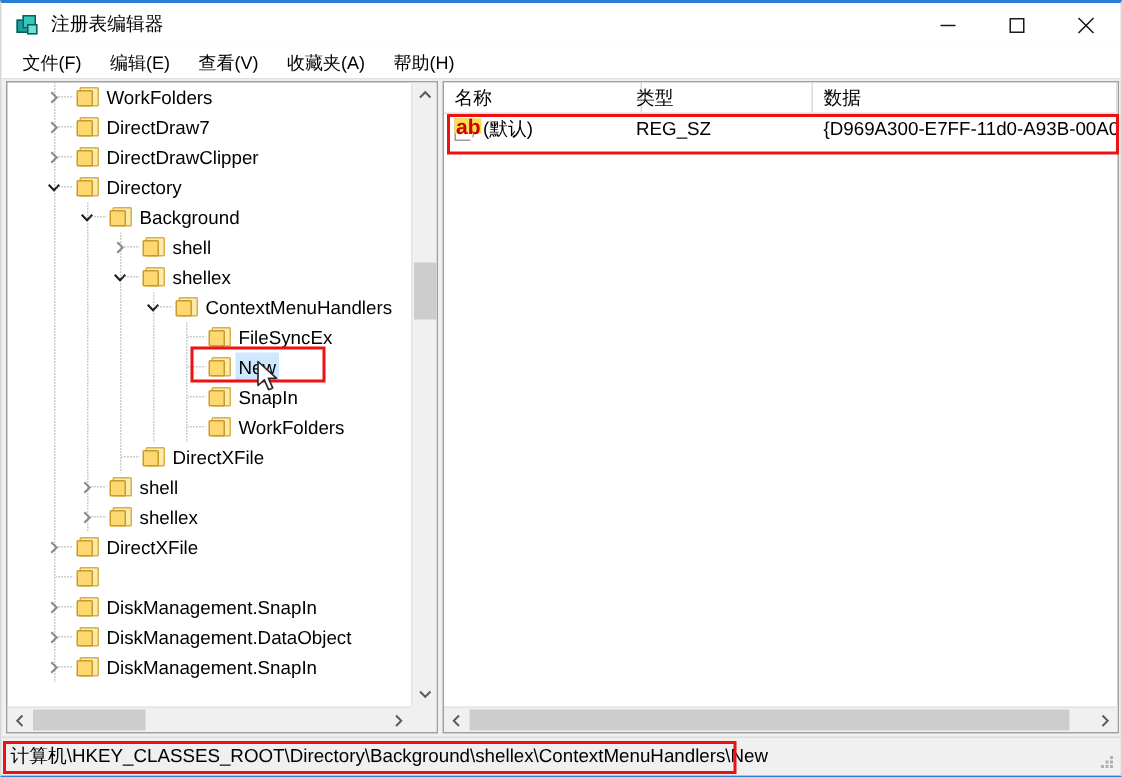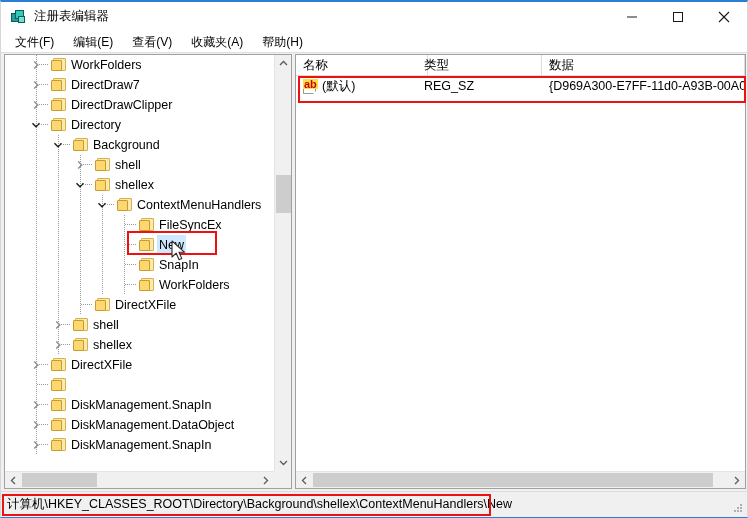--- a/index.html
+++ b/index.html
@@ -306,21 +306,21 @@
   .ab-corner {
     position: absolute;
     right: 0; bottom: 0;
     width: 0; height: 0;
     border-left: 5px solid transparent;
     border-bottom: 5px solid #ffffff;
   }
   .ab-text {
     position: absolute;
     left: 0px; top: 0px;
-    font-size: 11px;
+    font-size: 14px;
     font-weight: bold;
     color: #cc0000;
     line-height: 10px;
     font-family: "Liberation Sans", sans-serif;
     background: #fde047;
     padding: 0 1px;
   }
 
   
   #statusbar {

